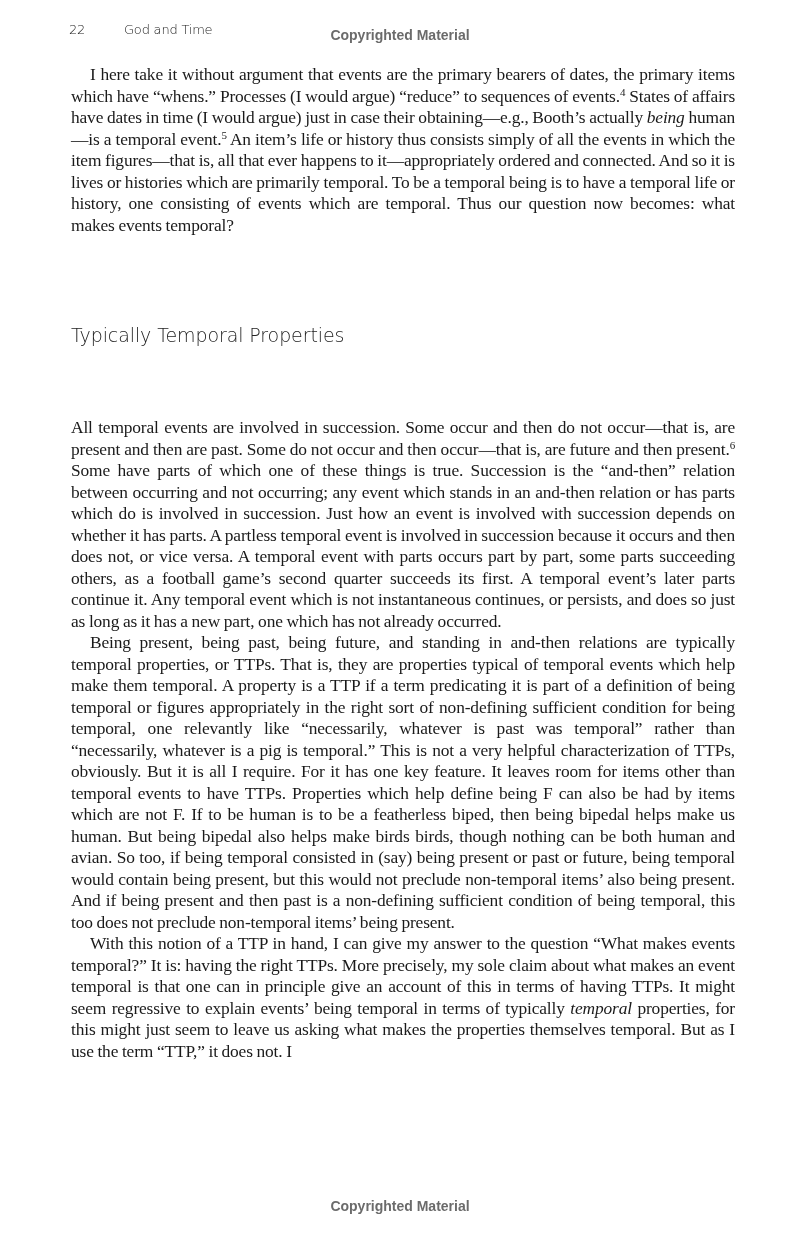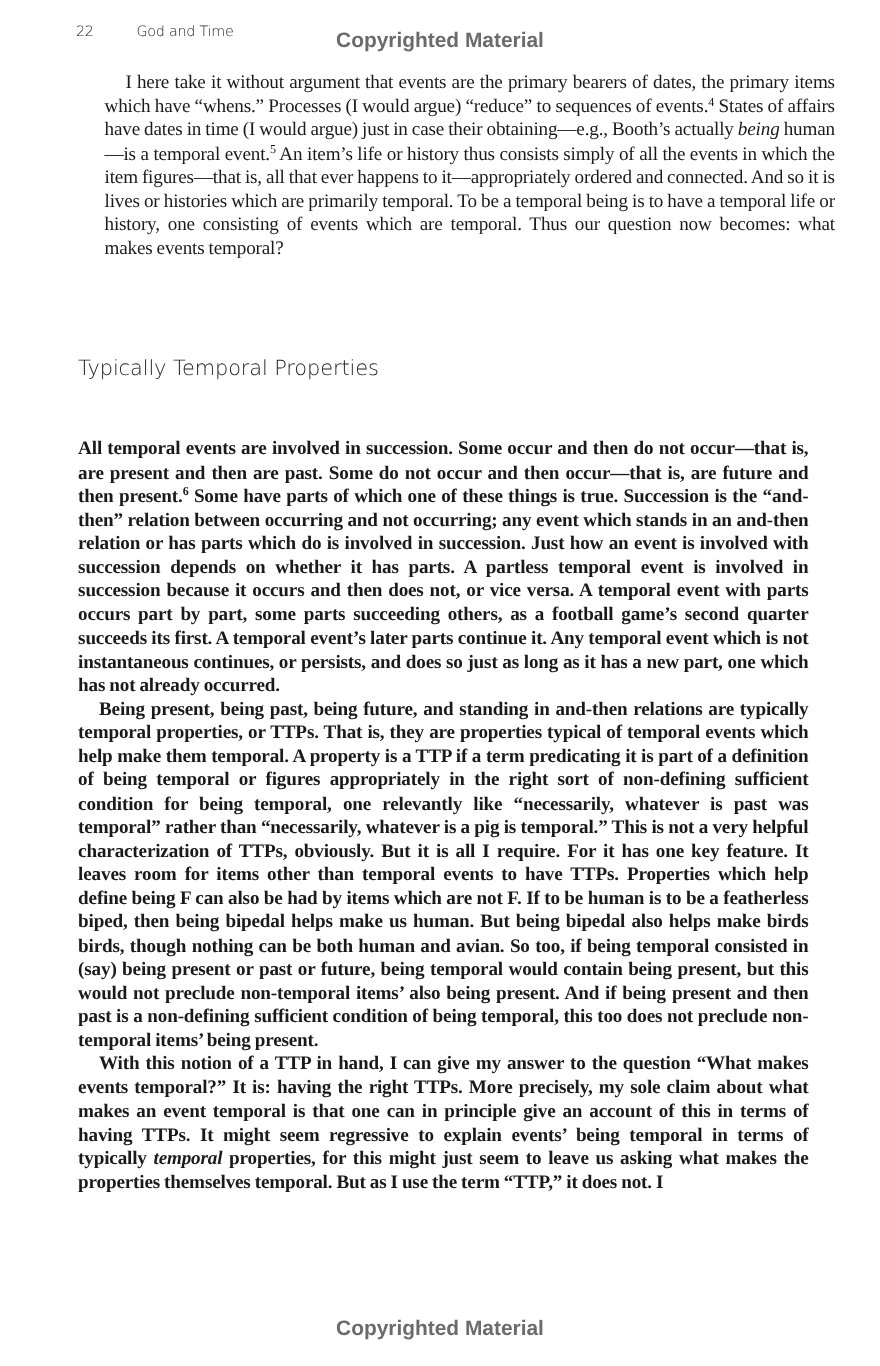--- a/index.html
+++ b/index.html
@@ -1,28 +1,28 @@
 <!DOCTYPE html>
 <html><head>
 <meta charset="utf-8">
 <style>
   html, body { margin: 0; padding: 0; background: #ffffff; }
   body { width: 800px; height: 1242px; position: relative; overflow: hidden; color: #1a1a1a; }
   .running-head { position: absolute; top: 22px; left: 69px; font-family: "DejaVu Sans", sans-serif; font-size: 13px; color: #222; font-weight: 300; letter-spacing: -0.2px; }
   .running-head .page-num { display: inline-block; width: 55px; }
-  .watermark { position: absolute; left: 0; width: 800px; text-align: center; font-family: "Liberation Sans", sans-serif; font-weight: bold; font-size: 19px; color: #6b6b6b; }
+  .watermark { position: absolute; left: 0; width: 800px; text-align: center; font-family: "Liberation Sans", sans-serif; font-weight: bold; font-size: 14px; color: #6b6b6b; }
   .watermark.top { top: 27px; left: 0; padding-left: 0; }
   .watermark.top span { position: relative; left: 0; }
   .watermark.bottom { top: 1198px; }
   .body-text { position: absolute; left: 71px; width: 664px; font-family: "Liberation Serif", serif; font-size: 17.4px; line-height: 21.5px; text-align: justify; color: #1a1a1a; letter-spacing: -0.15px; word-spacing: -0.5px; }
   .body-text p { margin: 0; text-indent: 19px; }
   .body-text p.noindent { text-indent: 0; }
-  .block1 { top: 64px; margin-left: 24px; }
+  .block1 { top: 64px; }
   .section-heading { position: absolute; top: 324px; left: 71px; font-family: "DejaVu Sans", sans-serif; font-weight: 300; font-size: 19px; color: #222; letter-spacing: -0.1px; }
-  .block2 { top: 397px; font-weight: bold; }
+  .block2 { top: 417px; }
   sup { font-size: 11px; line-height: 0; vertical-align: 6px; }
 </style>
 </head>
 <body>
 
 <div class="running-head">
   <span class="page-num">22</span><span>God and Time</span>
 </div>
 <div class="watermark top">
   <span style="margin-left:0;display:inline-block;transform:translateX(0px);">Copyrighted Material</span>

